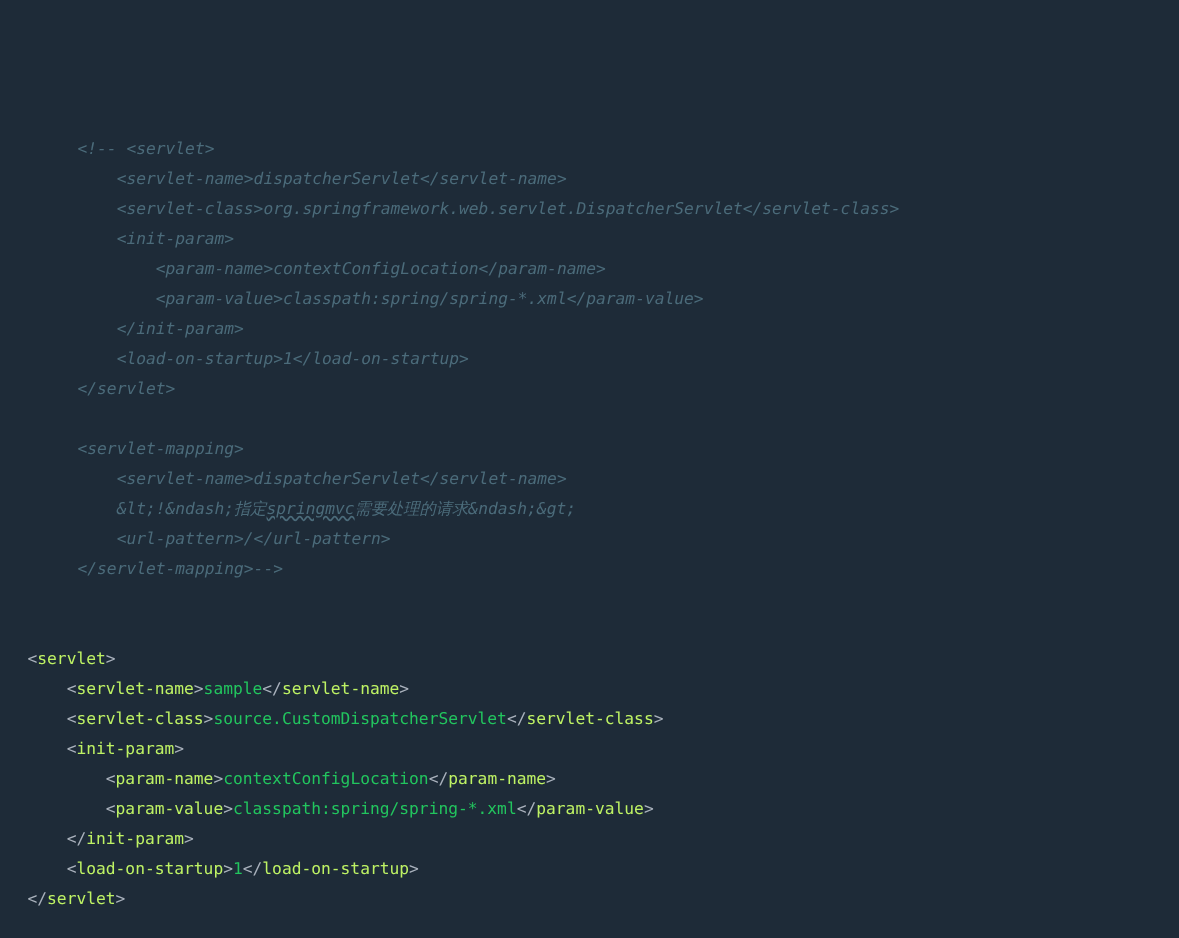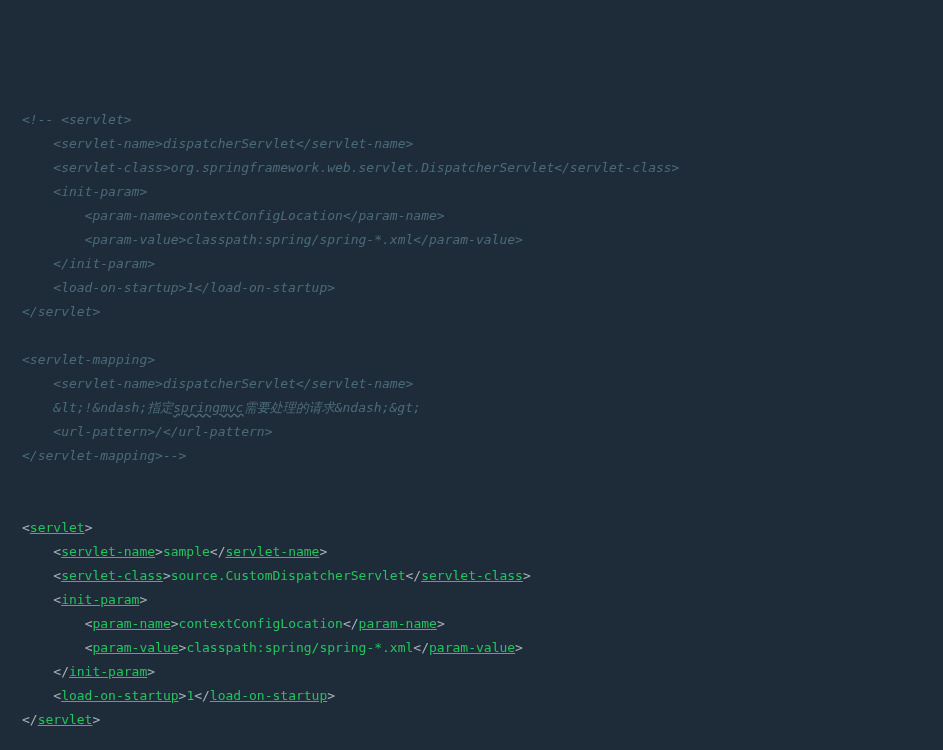--- a/index.html
+++ b/index.html
@@ -8,22 +8,22 @@
   color: #aab2bd;
   font-family: 'Menlo', 'Monaco', 'Consolas', monospace;
   font-size: 13px;
   line-height: 24px;
   padding: 12px 0 0 22px;
   width: 943px;
   height: 750px;
   overflow: hidden;
   white-space: pre;
 }
-.comment { color: #4b6b7a; font-style: italic; }
-.tag { color: #22c55e; text-decoration: underline; }
+.comment { color: #4b6b7a; font-style: italic; margin-left: 40px; }
+.tag { color: #bef264; }
 .bracket { color: #aab2bd; }
 .text { color: #22c55e; }
 .underline { text-decoration: underline wavy #4b6b7a; }
 </style>
 </head>
 <body>
 
 
 
 <div id="editor"><div><span class="comment">&lt;!-- &lt;servlet&gt;</span></div><div><span class="comment">    &lt;servlet-name&gt;dispatcherServlet&lt;/servlet-name&gt;</span></div><div><span class="comment">    &lt;servlet-class&gt;org.springframework.web.servlet.DispatcherServlet&lt;/servlet-class&gt;</span></div><div><span class="comment">    &lt;init-param&gt;</span></div><div><span class="comment">        &lt;param-name&gt;contextConfigLocation&lt;/param-name&gt;</span></div><div><span class="comment">        &lt;param-value&gt;classpath:spring/spring-*.xml&lt;/param-value&gt;</span></div><div><span class="comment">    &lt;/init-param&gt;</span></div><div><span class="comment">    &lt;load-on-startup&gt;1&lt;/load-on-startup&gt;</span></div><div><span class="comment">&lt;/servlet&gt;</span></div><div>&nbsp;</div><div><span class="comment">&lt;servlet-mapping&gt;</span></div><div><span class="comment">    &lt;servlet-name&gt;dispatcherServlet&lt;/servlet-name&gt;</span></div><div><span class="comment">    &amp;lt;!&amp;ndash;指定<span class="underline">springmvc</span>需要处理的请求&amp;ndash;&amp;gt;</span></div><div><span class="comment">    &lt;url-pattern&gt;/&lt;/url-pattern&gt;</span></div><div><span class="comment">&lt;/servlet-mapping&gt;--&gt;</span></div><div>&nbsp;</div><div>&nbsp;</div><div><span class="bracket">&lt;</span><span class="tag">servlet</span><span class="bracket">&gt;</span></div><div>    <span class="bracket">&lt;</span><span class="tag">servlet-name</span><span class="bracket">&gt;</span><span class="text">sample</span><span class="bracket">&lt;/</span><span class="tag">servlet-name</span><span class="bracket">&gt;</span></div><div>    <span class="bracket">&lt;</span><span class="tag">servlet-class</span><span class="bracket">&gt;</span><span class="text">source.CustomDispatcherServlet</span><span class="bracket">&lt;/</span><span class="tag">servlet-class</span><span class="bracket">&gt;</span></div><div>    <span class="bracket">&lt;</span><span class="tag">init-param</span><span class="bracket">&gt;</span></div><div>        <span class="bracket">&lt;</span><span class="tag">param-name</span><span class="bracket">&gt;</span><span class="text">contextConfigLocation</span><span class="bracket">&lt;/</span><span class="tag">param-name</span><span class="bracket">&gt;</span></div><div>        <span class="bracket">&lt;</span><span class="tag">param-value</span><span class="bracket">&gt;</span><span class="text">classpath:spring/spring-*.xml</span><span class="bracket">&lt;/</span><span class="tag">param-value</span><span class="bracket">&gt;</span></div><div>    <span class="bracket">&lt;/</span><span class="tag">init-param</span><span class="bracket">&gt;</span></div><div>    <span class="bracket">&lt;</span><span class="tag">load-on-startup</span><span class="bracket">&gt;</span><span class="text">1</span><span class="bracket">&lt;/</span><span class="tag">load-on-startup</span><span class="bracket">&gt;</span></div><div><span class="bracket">&lt;/</span><span class="tag">servlet</span><span class="bracket">&gt;</span></div><div>&nbsp;</div></div>

